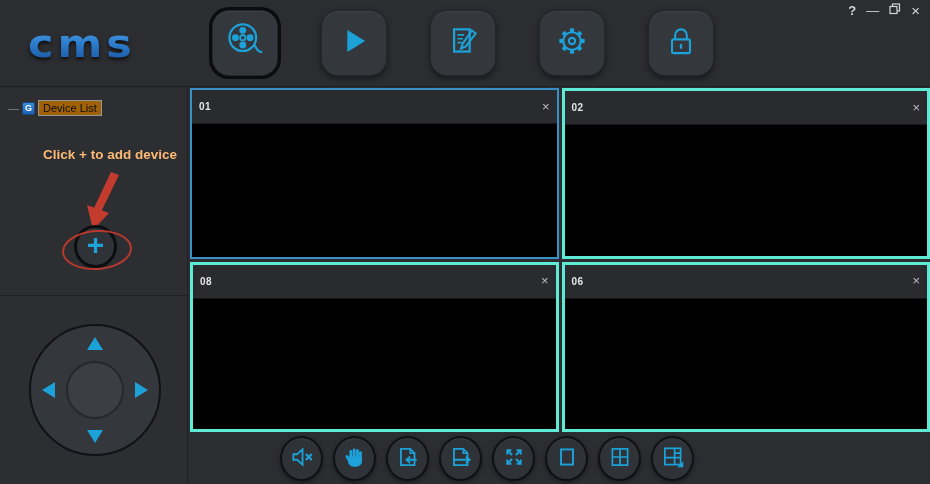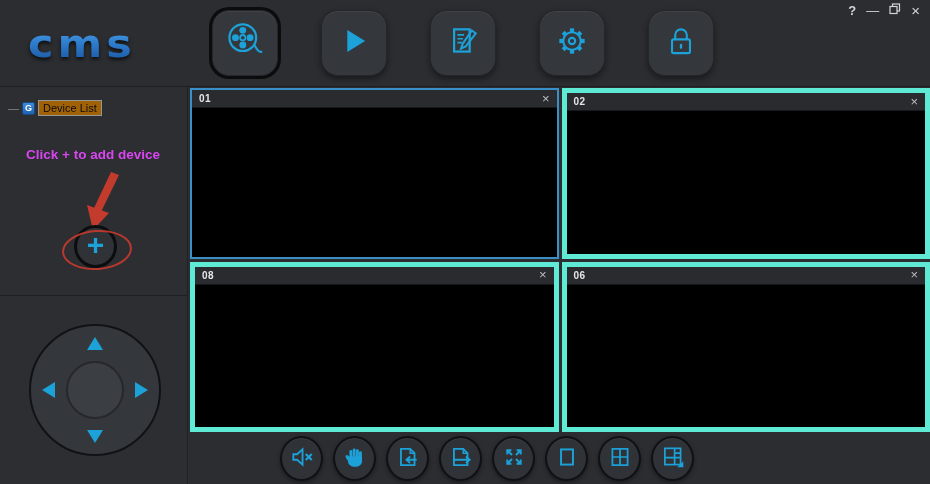--- a/index.html
+++ b/index.html
@@ -30,44 +30,44 @@
   .winctl span { cursor:pointer; line-height:14px; }
   .winctl .help { font-weight:bold; }
   .winctl .close { font-size:15px; }
   
   .sidebar { position:absolute; left:0; top:87px; width:187px; bottom:0; background:#2c2e32; border-right:1px solid #1f2125; }
   .tree-row { position:absolute; left:8px; top:13px; display:flex; align-items:center; gap:3px; }
   .expander { color:#84878b; font-size:11px; line-height:11px; }
   .g-icon { width:13px; height:13px; border-radius:2px; background:linear-gradient(#3c8bd9,#1f62b0); border:1px solid #174a85;
     color:#fff; font-size:9px; font-weight:bold; display:flex; align-items:center; justify-content:center; box-sizing:border-box; }
   .tree-label { background:#a16207; color:#0c0c0c; font-size:11px; padding:1px 4px; border:1px solid #979797; cursor:default; }
-  .annot { position:absolute; left:11px; top:60px; width:164px; text-align:center; color:#d946ef; font-weight:bold; font-size:13.5px; }
+  .annot { position:absolute; left:28px; top:60px; width:164px; text-align:center; color:#fdba74; font-weight:bold; font-size:13.5px; }
   .annot-arrow { position:absolute; left:78px; top:85px; }
   .add-ellipse { position:absolute; left:62px; top:143px; width:66px; height:36px; border:2px solid rgba(198,58,44,.9);
     border-radius:50%; transform:rotate(-4deg); pointer-events:none; z-index:3; }
   .add-btn { position:absolute; left:74px; top:138px; width:43px; height:43px; border-radius:50%; z-index:2;
     background:#2f3237; border:3px solid #0c0d0f; box-sizing:border-box; color:#1ca1d8;
     font-size:30px; font-weight:bold; display:flex; align-items:center; justify-content:center; cursor:pointer; padding-bottom:3px; }
   .sb-divider { position:absolute; left:0; right:0; top:208px; height:1px; background:#1d1f22; }
   .ptz { position:absolute; left:29px; top:237px; width:132px; height:132px; border-radius:50%;
     background:#34373c; border:2px solid #111215; box-sizing:border-box; }
   .ptz-center { position:absolute; left:50%; top:50%; transform:translate(-50%,-50%); width:58px; height:58px;
     border-radius:50%; background:#3b3e43; border:2px solid #26282c; box-sizing:border-box; cursor:pointer; }
   .tri { position:absolute; width:0; height:0; cursor:pointer; }
   .tri-up   { left:50%; transform:translateX(-50%); top:11px;    border-left:8px solid transparent; border-right:8px solid transparent; border-bottom:13px solid #1ca1d8; }
   .tri-down { left:50%; transform:translateX(-50%); bottom:11px; border-left:8px solid transparent; border-right:8px solid transparent; border-top:13px solid #1ca1d8; }
   .tri-left { top:50%; transform:translateY(-50%); left:11px;    border-top:8px solid transparent; border-bottom:8px solid transparent; border-right:13px solid #1ca1d8; }
   .tri-right{ top:50%; transform:translateY(-50%); right:11px;   border-top:8px solid transparent; border-bottom:8px solid transparent; border-left:13px solid #1ca1d8; }
   
   .grid { position:absolute; left:190px; top:88px; width:740px; height:344px;
     display:grid; grid-template-columns:1fr 1fr; grid-template-rows:1fr 1fr; gap:3px; }
-  .panel { display:flex; flex-direction:column; background:#000; border:5px solid #5eead4; box-sizing:border-box; }
+  .panel { display:flex; flex-direction:column; background:#000; border:3px solid #5eead4; box-sizing:border-box; }
   .panel.selected { border:2px solid #3a90c6; }
   .panel-header { height:17px; flex:none; background:#292b2f; border-bottom:1px solid #17181b;
-    display:flex; align-items:center; justify-content:space-between; padding:0 7px; }
+    display:flex; align-items:center; justify-content:space-between; padding:8px 7px; }
   .panel-id { color:#e4e6e8; font-size:10px; font-weight:bold; letter-spacing:.5px; }
   .panel-close { color:#bcbfc3; font-size:13px; line-height:10px; cursor:pointer; }
   .panel-body { flex:1; background:#000; cursor:pointer; }
   
   .toolbar { position:absolute; left:280px; top:436px; display:flex; gap:10px; }
   .toolbtn { width:43px; height:45px; border-radius:50%; background:#2f3237; border:2px solid #101114; box-sizing:border-box;
     display:flex; align-items:center; justify-content:center; cursor:pointer;
     box-shadow:0 2px 4px rgba(0,0,0,.4), inset 0 1px 0 rgba(255,255,255,.05); }
 </style>
 </head>

